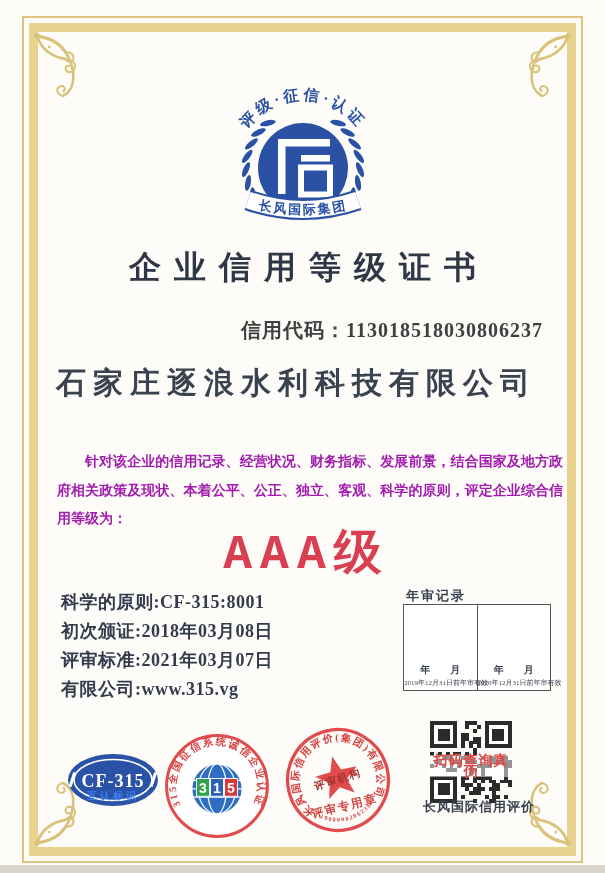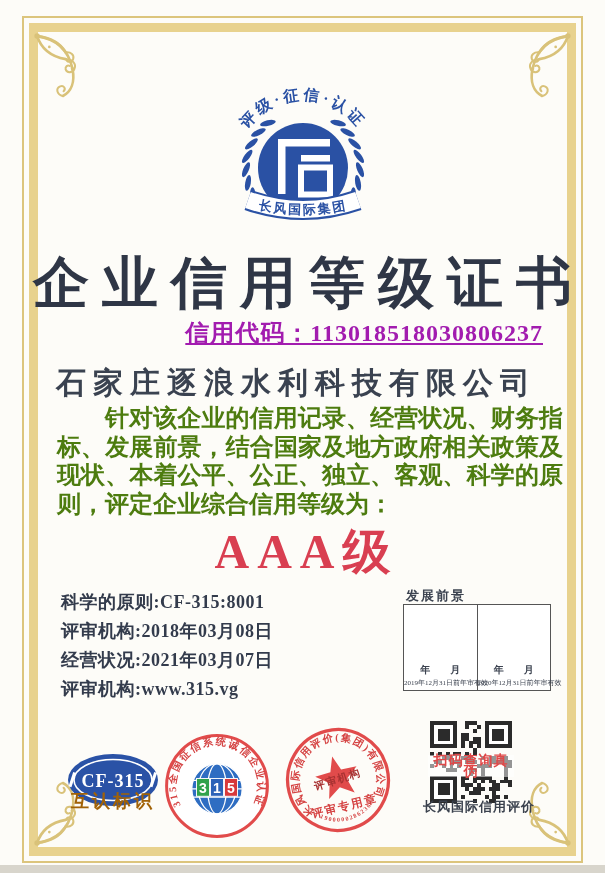--- a/index.html
+++ b/index.html
@@ -6,40 +6,40 @@
   .page{position:relative;width:605px;height:873px;background:#fdfcf8;overflow:hidden;
         font-family:"Liberation Serif",serif;}
   .frame-line{position:absolute;top:16px;left:22px;right:22px;bottom:10px;border:2px solid #dcc57d;}
   .frame-band{position:absolute;top:23px;left:29px;right:29px;bottom:17px;border:9px solid #e8d28e;}
   .flourish{position:absolute;width:68px;height:68px;}
   .fl-tl{top:32px;left:33px;}
   .fl-tr{top:32px;right:33px;transform:scaleX(-1);}
   .fl-bl{bottom:26px;left:33px;transform:scaleY(-1);}
   .fl-br{bottom:26px;right:33px;transform:scale(-1,-1);}
   .logo{position:absolute;top:76px;left:50%;transform:translateX(-50%);width:196px;height:168px;}
-  .title{position:absolute;top:246px;left:0;right:0;text-align:center;font-size:56px;font-weight:bold;
+  .title{position:absolute;top:246px;left:0;right:0;text-align:center;font-size:32px;font-weight:bold;
          letter-spacing:13px;text-indent:13px;color:#2f3646;}
-  .credit{position:absolute;top:317px;right:62px;font-size:24px;font-weight:bold;color:#a21caf;letter-spacing:1px;text-decoration:underline;}
+  .credit{position:absolute;top:317px;right:62px;font-size:20px;font-weight:bold;color:#404040;letter-spacing:1px;}
   .company{position:absolute;top:363px;left:56px;font-size:30px;font-weight:bold;
            font-family:"Liberation Sans",sans-serif;color:#3a4250;letter-spacing:7px;white-space:nowrap;}
-  .body-text{position:absolute;top:404px;left:57px;right:42px;font-size:24px;line-height:28.5px;
-             font-weight:bold;color:#4d7c0f;text-align:justify;text-indent:2em;margin:0;}
+  .body-text{position:absolute;top:448px;left:57px;right:42px;font-size:14px;line-height:28.5px;
+             font-weight:bold;color:#a21caf;text-align:justify;text-indent:2em;margin:0;}
   .rating{position:absolute;top:520px;left:0;right:0;text-align:center;font-size:48px;font-weight:bold;
-          color:#d93f51;letter-spacing:8px;text-indent:8px;}
+          color:#d93f51;letter-spacing:8px;text-indent:8px;font-family:Liberation Mono, monospace;}
   .details{position:absolute;top:588px;left:61px;font-size:18px;font-weight:bold;color:#333b4c;
            line-height:29px;letter-spacing:0.5px;}
   .annual-title{position:absolute;left:406px;top:587px;font-size:13px;font-weight:bold;color:#3c4350;letter-spacing:2px;}
   .annual-box{position:absolute;left:403px;top:604px;width:146px;height:85px;border:1px solid #555;display:flex;background:#fff;}
   .annual-cell{flex:1;position:relative;border-right:1px solid #555;}
   .annual-cell:last-child{border-right:none;}
   .ym{position:absolute;bottom:13px;left:0;right:0;text-align:center;font-size:10px;font-weight:bold;color:#3c4350;}
   .note{position:absolute;bottom:2px;left:0;right:0;text-align:center;font-size:7px;color:#3c4350;white-space:nowrap;}
   .seal-cf{position:absolute;left:56px;top:747px;width:114px;height:70px;}
-  .cap-cf{position:absolute;left:56px;top:789px;width:114px;text-align:center;font-size:18px;
-          font-weight:bold;color:#a16207;letter-spacing:3px;}
+  .cap-cf{position:absolute;left:56px;top:789px;width:114px;text-align:center;font-size:10px;
+          font-weight:bold;color:#3b82f6;letter-spacing:3px;}
   .seal-globe{position:absolute;left:161px;top:730px;width:112px;height:112px;}
   .seal-star{position:absolute;left:282px;top:724px;width:112px;height:112px;}
   .qr{position:absolute;left:430px;top:721px;width:82px;height:82px;}
   .qr-overlay{position:absolute;left:428px;top:755px;width:86px;text-align:center;font-size:14px;
               font-weight:bold;color:#e04848;background:rgba(255,255,255,.5);line-height:11px;letter-spacing:1px;}
   .cap-qr{position:absolute;left:420px;top:798px;width:118px;text-align:center;font-size:13px;
           font-weight:bold;color:#3a414d;letter-spacing:1px;}
   .scan-edge{position:absolute;left:0;right:0;bottom:0;height:8px;background:#d8d5cc;}
 </style>
 </head>
@@ -163,26 +163,26 @@
   </svg>
 
   <div class="title">企业信用等级证书</div>
   <div class="credit">信用代码：113018518030806237</div>
   <div class="company">石家庄逐浪水利科技有限公司</div>
   <p class="body-text">针对该企业的信用记录、经营状况、财务指标、发展前景，结合国家及地方政府相关政策及现状、本着公平、公正、独立、客观、科学的原则，评定企业综合信用等级为：</p>
   <div class="rating">AAA级</div>
 
   <div class="details">
     <div>科学的原则:CF-315:8001</div>
-    <div>评审机构:2018年03月08日</div>
-    <div>经营状况:2021年03月07日</div>
-    <div>评审机构:www.315.vg</div>
+    <div>初次颁证:2018年03月08日</div>
+    <div>评审标准:2021年03月07日</div>
+    <div>有限公司:www.315.vg</div>
   </div>
 
-  <div class="annual-title">发展前景</div>
+  <div class="annual-title">年审记录</div>
   <div class="annual-box">
     <div class="annual-cell">
       <div class="ym">年　　月</div>
       <div class="note">2019年12月31日前年审有效</div>
     </div>
     <div class="annual-cell">
       <div class="ym">年　　月</div>
       <div class="note">2020年12月31日前年审有效</div>
     </div>
   </div>

